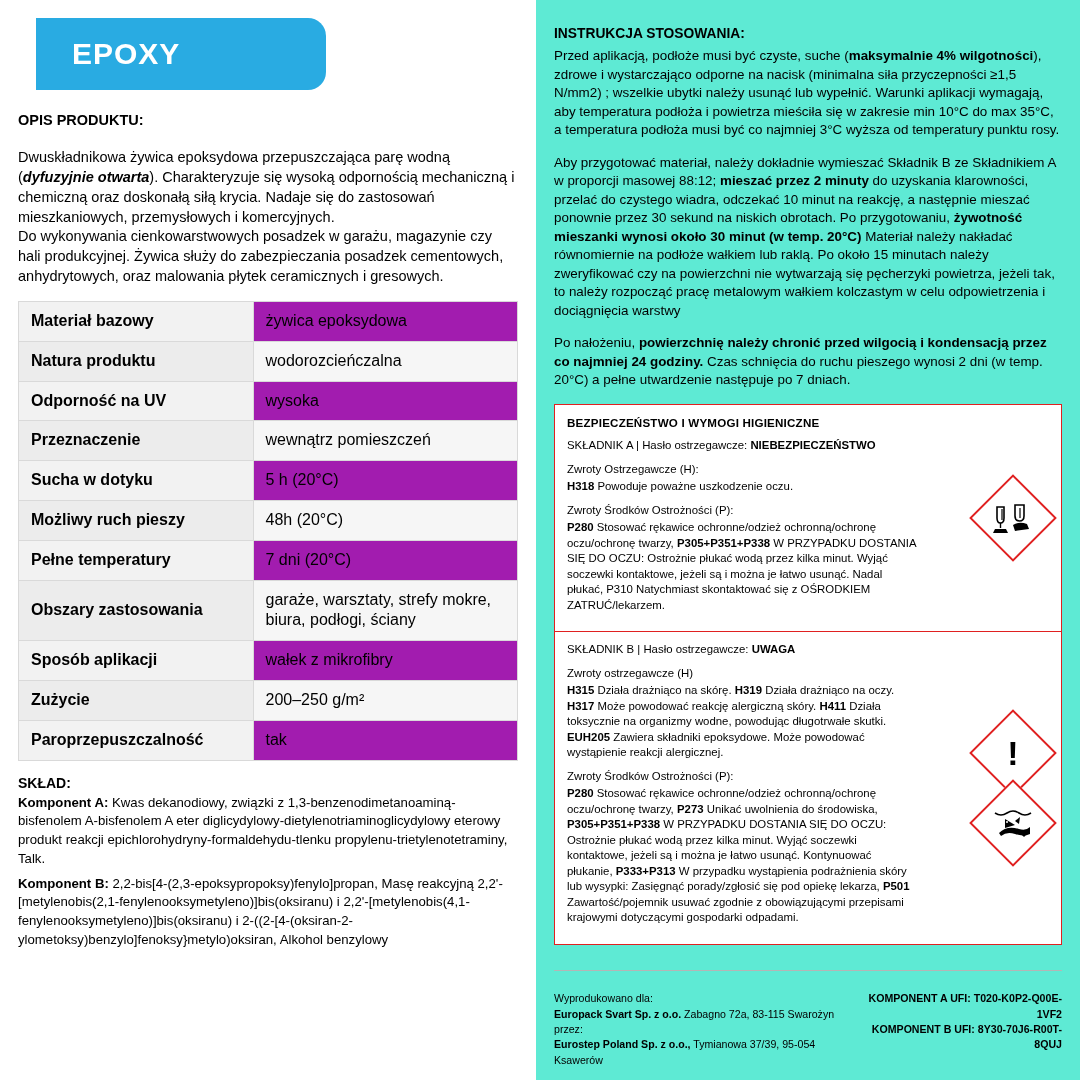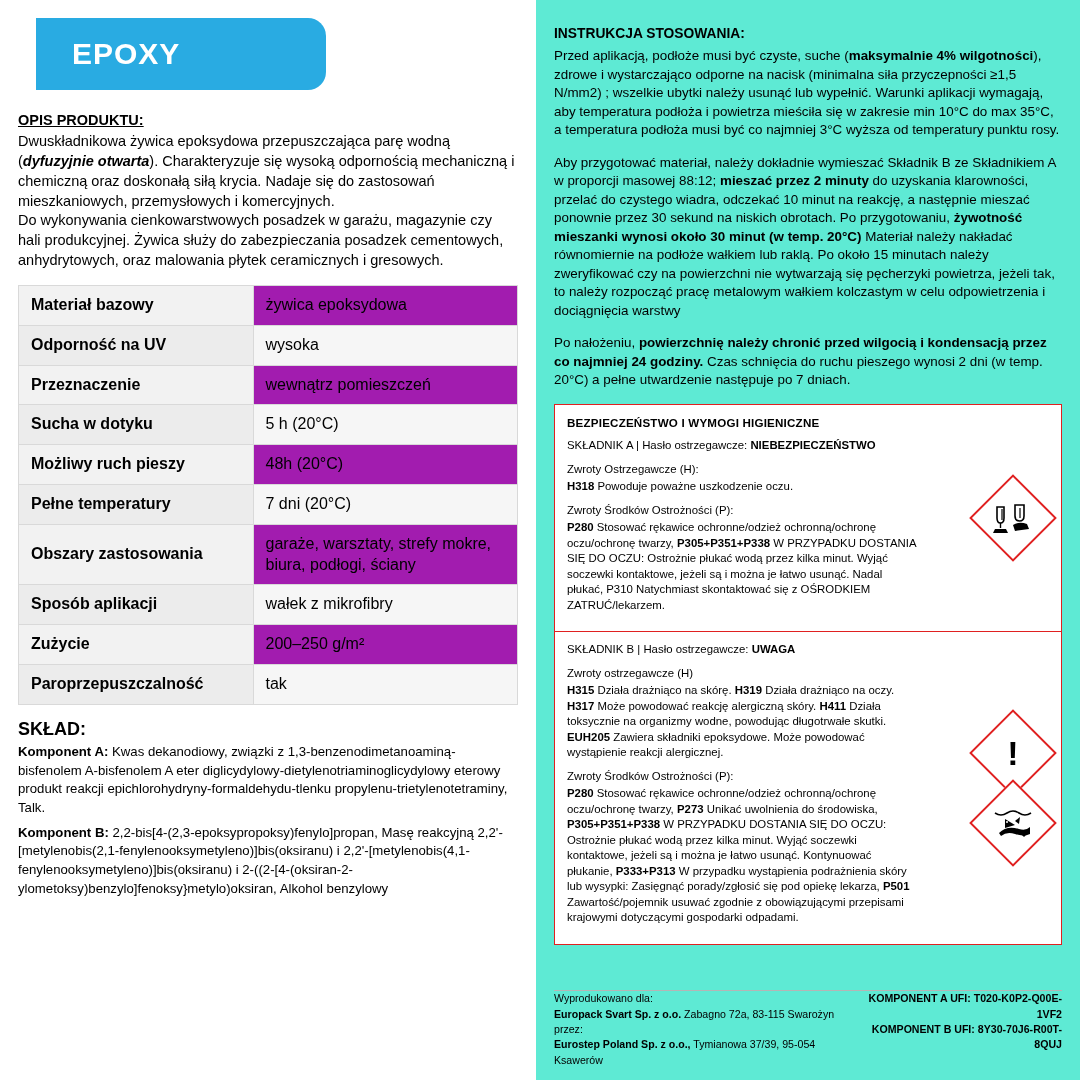--- a/index.html
+++ b/index.html
@@ -36,22 +36,21 @@
   }
   .title-banner .title {
     color: #ffffff;
     font-size: 30px;
     font-weight: bold;
     letter-spacing: 1px;
   }
   .sec-head {
     font-size: 14.5px;
     font-weight: bold;
-    margin: 22px 0 4px 0;
-    text-decoration: underline;
+    margin: 22px 0 20px 0;
   }
   .desc {
     font-size: 14.5px;
     line-height: 1.37;
   }
   .desc b { font-weight: bold; font-style: italic; }
 
   
   table.spec {
     width: 100%;
@@ -70,21 +69,21 @@
     font-weight: bold;
     background: #f2f2f2;
   }
   table.spec td.v {
     background: #a21caf;
   }
   table.spec tr:nth-child(even) td.k { background: #ececec; }
   table.spec tr:nth-child(even) td.v { background: #f6f6f6; }
 
   .sklad-head {
-    font-size: 18px;
+    font-size: 14px;
     font-weight: bold;
     margin: 14px 0 3px 0;
   }
   .sklad {
     font-size: 13.2px;
     line-height: 1.42;
   }
   .sklad p { margin: 0 0 6px 0; }
   .sklad b { font-weight: bold; }
 
@@ -163,21 +162,21 @@
   }
   .ghs svg { display: block; }
 
   
   .footer {
     position: absolute;
     left: 18px; right: 18px; bottom: 12px;
     font-size: 10.6px;
     line-height: 1.45;
     border-top: 1px solid #b5b5b5;
-    padding-top: 0;
+    padding-top: 20px;
     display: flex;
     justify-content: flex-end;
   }
   .footer b { font-weight: bold; }
   .footer .right-col { text-align: right; font-weight: bold; }
 </style>
 </head>
 <body>
 
 <div class="page">
@@ -189,20 +188,24 @@
     </div>
 
     <div class="sec-head">OPIS PRODUKTU:</div>
     <div class="desc">Dwuskładnikowa żywica epoksydowa przepuszczająca parę wodną (<b>dyfuzyjnie otwarta</b>). Charakteryzuje się wysoką odpornością mechaniczną i chemiczną oraz doskonałą siłą krycia. Nadaje się do zastosowań mieszkaniowych, przemysłowych i komercyjnych.<br>Do wykonywania cienkowarstwowych posadzek w garażu, magazynie czy hali produkcyjnej. Żywica służy do zabezpieczania posadzek cementowych, anhydrytowych, oraz malowania płytek ceramicznych i gresowych.</div>
 
     <table class="spec">
       <tbody>
           <tr>
             <td class="k">Materiał bazowy</td>
             <td class="v">żywica epoksydowa</td>
+          </tr>
+          <tr>
+            <td class="k">Natura produktu</td>
+            <td class="v">wodorozcieńczalna</td>
           </tr>
           <tr>
             <td class="k">Odporność na UV</td>
             <td class="v">wysoka</td>
           </tr>
           <tr>
             <td class="k">Przeznaczenie</td>
             <td class="v">wewnątrz pomieszczeń</td>
           </tr>
           <tr>

